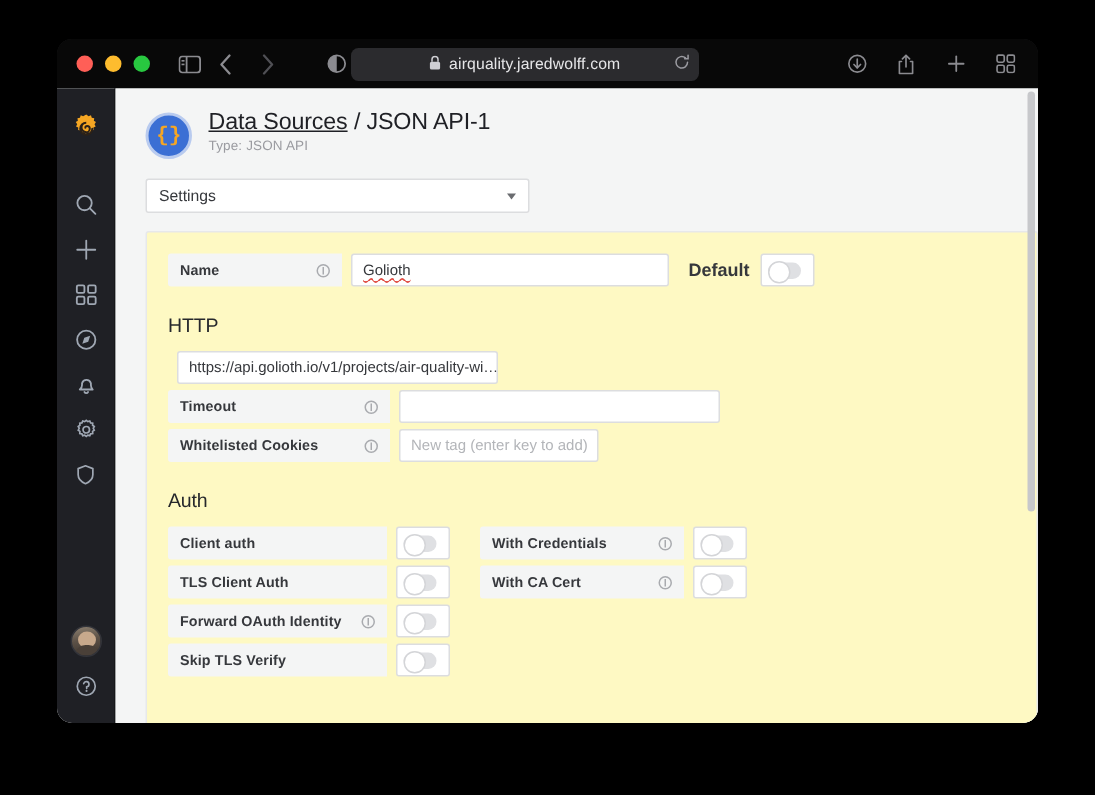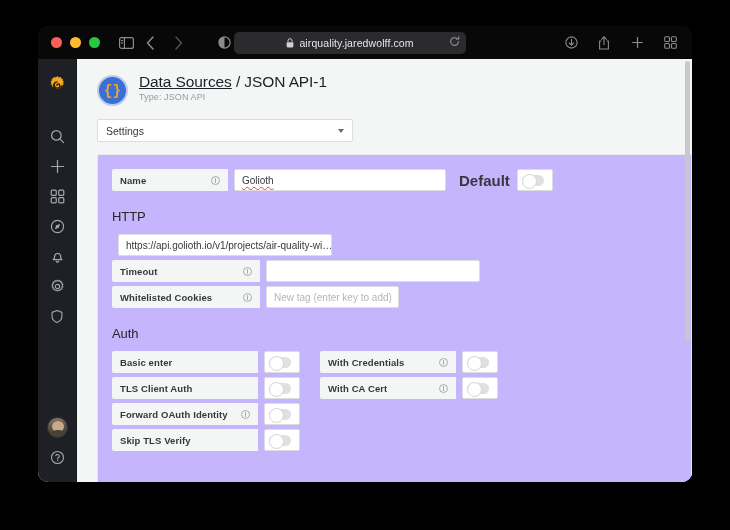--- a/index.html
+++ b/index.html
@@ -174,21 +174,21 @@
   .select-box .caret {
     position: absolute;
     right: 8px;
     width: 0; height: 0;
     border-left: 3.5px solid transparent;
     border-right: 3.5px solid transparent;
     border-top: 4px solid #6a6c70;
   }
 
   .card {
-    background: #c4b5fd;
+    background: #fef9c3;
     border: 1px solid #e7e8ea;
     border-radius: 2px;
     padding: 14px 14px 0 14px;
     min-height: 330px;
     margin-right: 0;
   }
 
   .field-row { display: flex; align-items: center; gap: 0; margin-bottom: 4px; }
   .flabel {
     background: #f4f5f5;
@@ -244,21 +244,21 @@
   .finput.w-timeout { width: 214px; }
   .spell {
     text-decoration: underline;
     text-decoration-style: wavy;
     text-decoration-color: #e0483e;
     text-decoration-thickness: 1px;
     text-underline-offset: 2px;
   }
 
   .default-label {
-    font-size: 15px;
+    font-size: 12px;
     font-weight: bold;
     color: #36383c;
     margin-left: 13px;
     margin-right: 7px;
   }
   .toggle-cell {
     width: 36px; height: 22px;
     border: 1px solid #dcdddf;
     border-radius: 2px;
     background: #fff;
@@ -519,21 +519,21 @@
               </div>
             </div>
 
             <div class="section-title">Auth</div>
 
             <div class="auth-grid">
 
               <div class="auth-line">
                 <div class="auth-left">
                   <div class="flabel w-auth">
-                    <span>Basic enter</span>
+                    <span>Client auth</span>
                   </div>
                   <div class="toggle-cell">
                     <span class="toggle"></span>
                   </div>
                 </div>
                 <div class="auth-right">
                   <div class="flabel w-auth2">
                     <span>With Credentials</span>
                     <span class="info-ico"></span>
                   </div>

